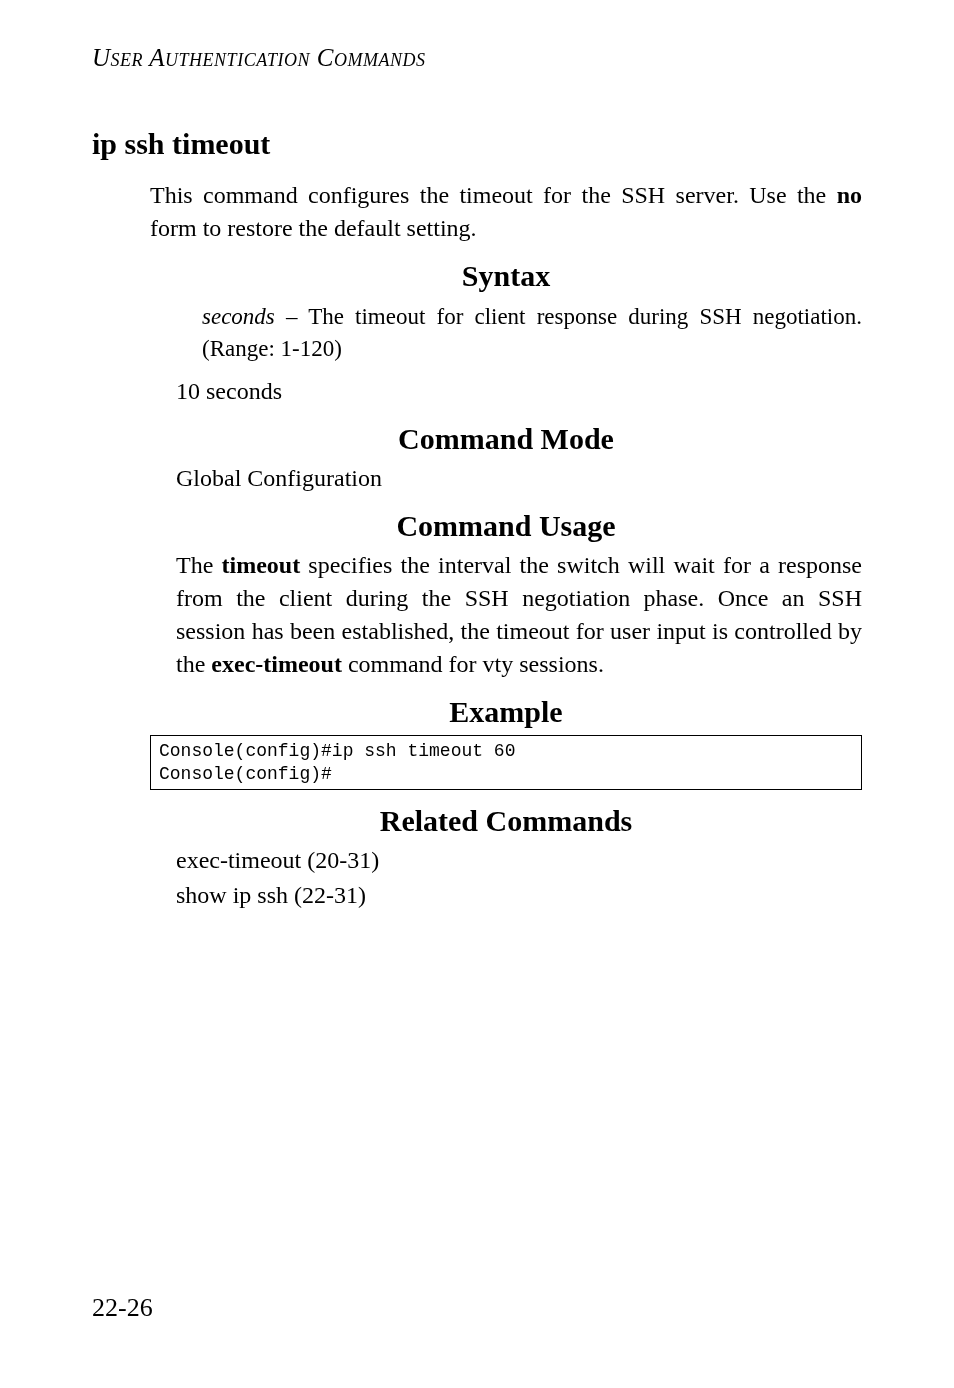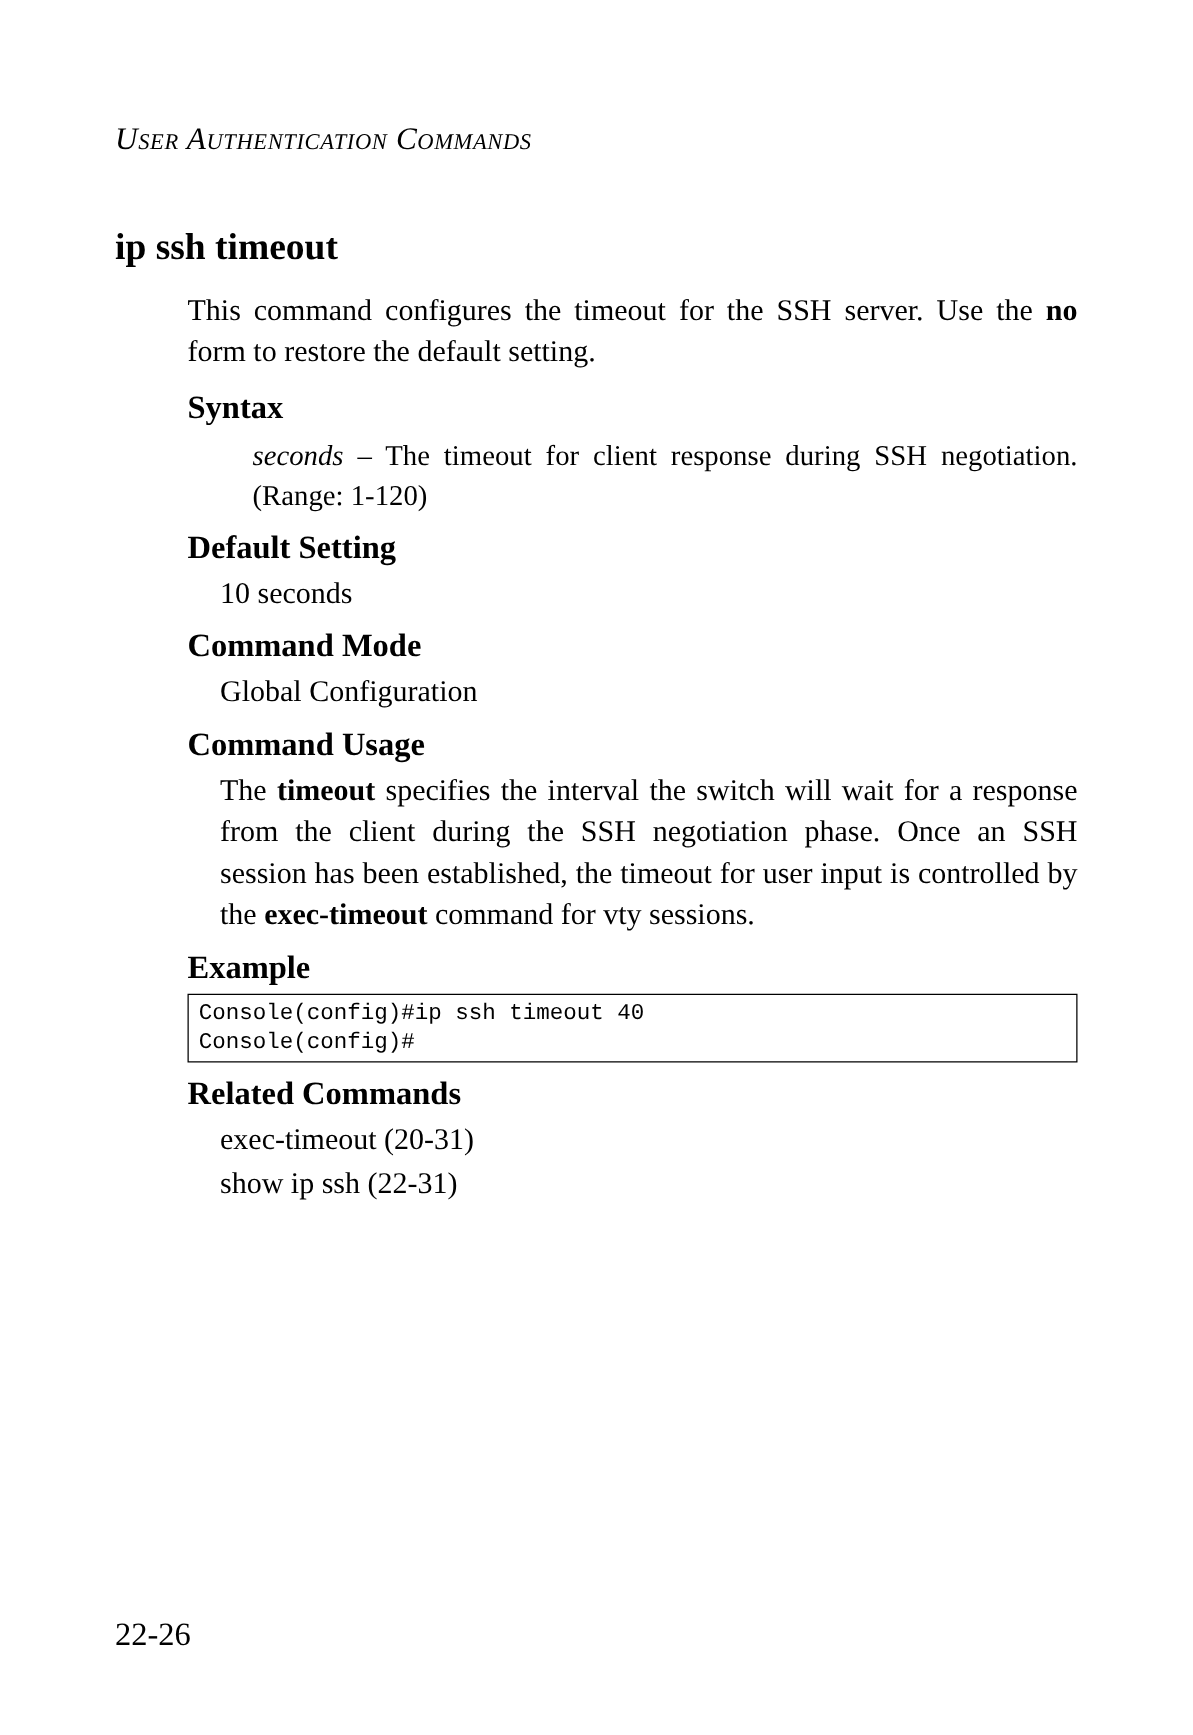--- a/index.html
+++ b/index.html
@@ -6,21 +6,21 @@
     margin: 0;
     padding: 0;
     width: 954px;
     height: 1388px;
     background: #fff;
     font-family: Garamond, "Times New Roman", Georgia, serif;
     color: #000;
   }
   .page {
     box-sizing: border-box;
-    padding: 98px 92px 0 92px;
+    padding: 44px 92px 0 92px;
     width: 100%;
     height: 100%;
     position: relative;
   }
   .running-head {
     font-variant: small-caps;
     font-style: italic;
     font-size: 25px;
     letter-spacing: 0.5px;
     margin-bottom: 55px;
@@ -33,23 +33,25 @@
   .body-block {
     padding-left: 58px;
   }
   .para {
     font-size: 24px;
     line-height: 1.38;
     margin-bottom: 12px;
     text-align: justify;
   }
   .sect-head {
-    font-size: 26px;
+    font-size: 30px;
     font-weight: bold;
+    margin-top: 14px;
     margin-bottom: 6px;
+    text-align: center;
   }
   .syntax-block {
     padding-left: 26px;
     font-size: 24px;
     line-height: 1.38;
     margin-bottom: 10px;
   }
   .syntax-sub {
     padding-left: 52px;
     font-size: 23px;
@@ -97,33 +99,32 @@
 
     <div class="para">
       <span>This command configures the timeout for the SSH server. Use the </span><span class="bold">no</span><span> form to restore the default setting.</span>
     </div>
 
     <div class="sect-head">Syntax</div>
     <div class="syntax-sub">
       <span class="italic">seconds</span><span> – The timeout for client response during SSH negotiation. (Range: 1-120)</span>
     </div>
 
-    <div class="sect-head">Default Setting</div>
     <div class="indent">10 seconds</div>
 
     <div class="sect-head">Command Mode</div>
     <div class="indent">Global Configuration</div>
 
     <div class="sect-head">Command Usage</div>
     <div class="indent para" style="text-align:justify;">
       <span>The </span><span class="bold">timeout</span><span> specifies the interval the switch will wait for a response from the client during the SSH negotiation phase. Once an SSH session has been established, the timeout for user input is controlled by the </span><span class="bold">exec-timeout</span><span> command for vty sessions.</span>
     </div>
 
     <div class="sect-head">Example</div>
-    <div class="code-box">Console(config)#ip ssh timeout 40
+    <div class="code-box">Console(config)#ip ssh timeout 60
 Console(config)#</div>
 
     <div class="sect-head">Related Commands</div>
     <div class="indent" style="margin-bottom:2px;">exec-timeout (20-31)</div>
     <div class="indent">show ip ssh (22-31)</div>
 
   </div>
 
   <div class="page-number">22-26</div>
 

